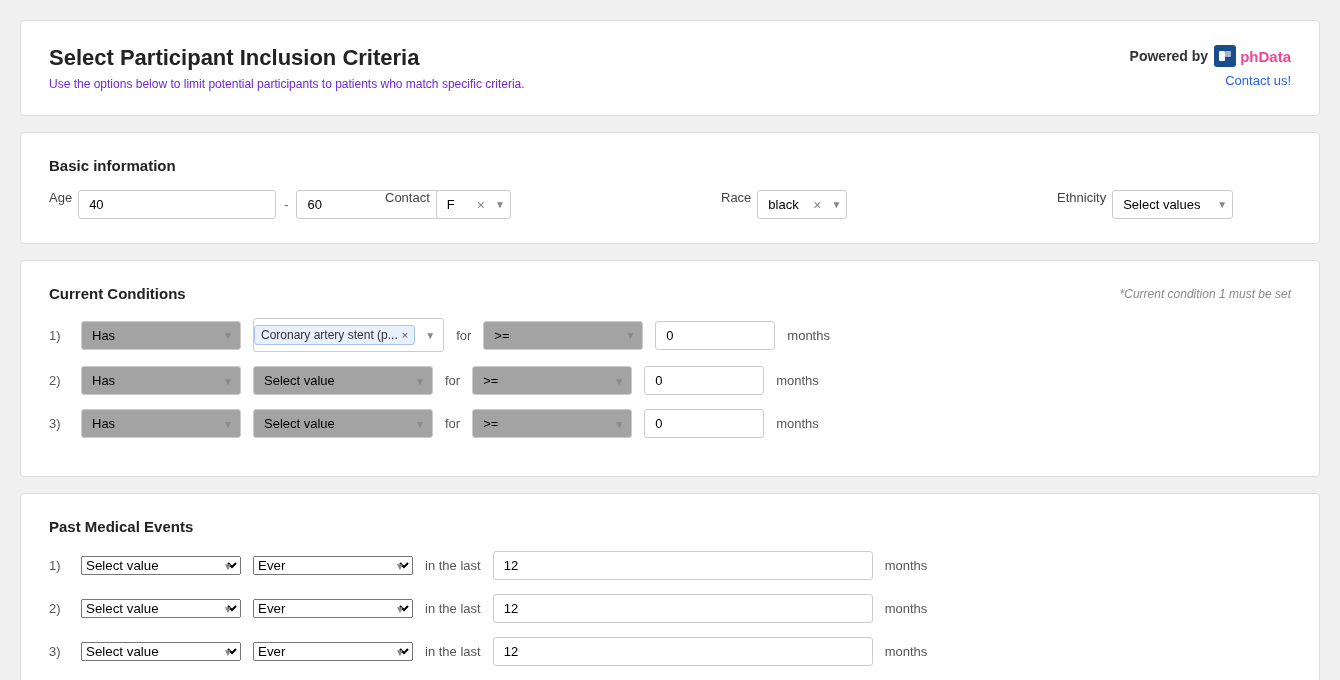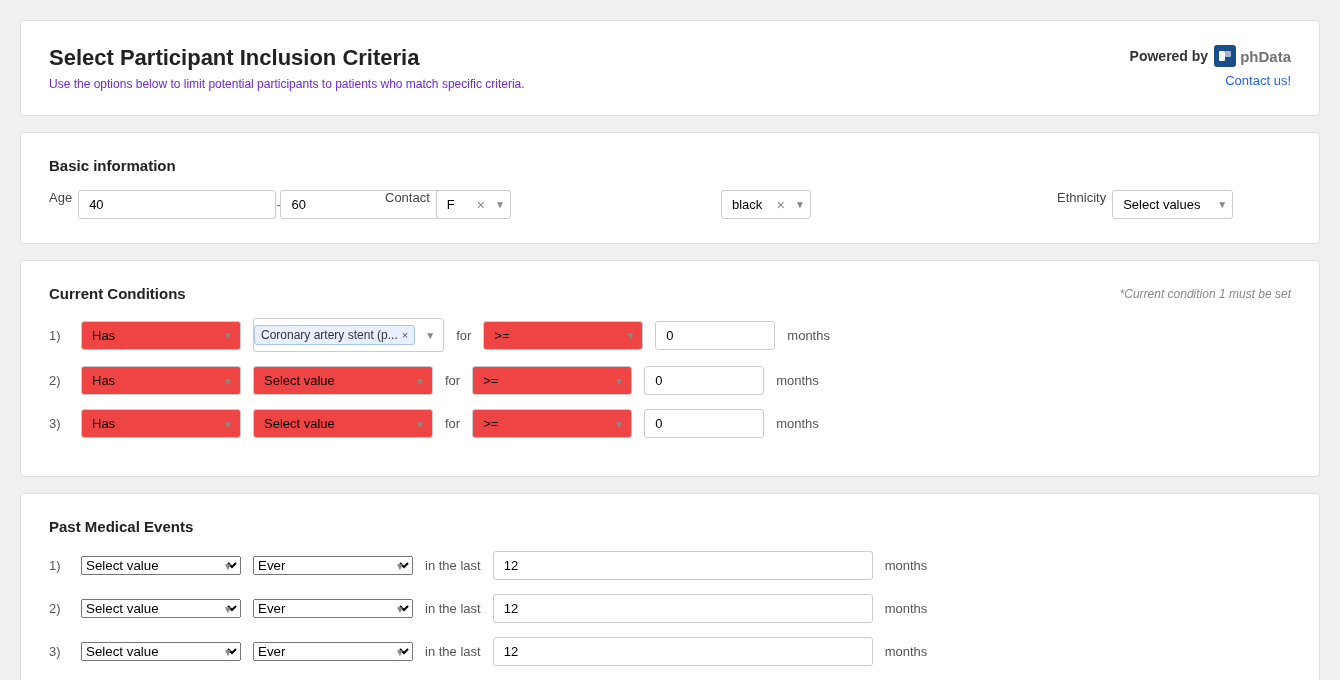--- a/index.html
+++ b/index.html
@@ -47,21 +47,21 @@
       align-items: center;
       gap: 6px;
       font-size: 14px;
       font-weight: 600;
       color: #333;
     }
     .phdata-logo {
       display: flex;
       align-items: center;
       gap: 4px;
-      color: #737373;
+      color: #ec4899;
       font-weight: 700;
       font-size: 15px;
     }
     .phdata-icon {
       width: 22px;
       height: 22px;
       background: #1a4e8a;
       border-radius: 3px;
       display: flex;
       align-items: center;
@@ -107,21 +107,21 @@
       gap: 6px;
     }
     .field-label {
       font-size: 13px;
       font-weight: 500;
       color: #444;
     }
     .age-range {
       display: flex;
       align-items: center;
-      gap: 0;
+      gap: 8px;
     }
     .age-range input {
       flex: 1;
       border: 1px solid #ccc;
       border-radius: 3px;
       padding: 6px 10px;
       font-size: 13px;
       outline: none;
     }
     .age-separator { color: #666; font-size: 13px; }
@@ -187,21 +187,21 @@
       font-size: 13px;
       color: #555;
       min-width: 20px;
     }
     .condition-row select {
       border: 1px solid #ccc;
       border-radius: 3px;
       padding: 6px 28px 6px 10px;
       font-size: 13px;
       appearance: none;
-      background: #ef4444;
+      background: #a3a3a3;
       outline: none;
       cursor: pointer;
       min-width: 160px;
     }
     .select-wrapper {
       position: relative;
       display: inline-block;
     }
     .select-wrapper select {
       padding-right: 28px;
@@ -326,20 +326,21 @@
             <option>F</option>
             <option>M</option>
             <option>Other</option>
           </select>
           <button class="clear-btn">×</button>
           <span class="select-arrow">▼</span>
         </div>
       </div>
 
       <div class="field-group">
+        <div class="field-label">Race</div>
         <div class="select-with-clear">
           <select>
             <option>black</option>
             <option>white</option>
             <option>asian</option>
             <option>hispanic</option>
           </select>
           <button class="clear-btn">×</button>
           <span class="select-arrow">▼</span>
         </div>

